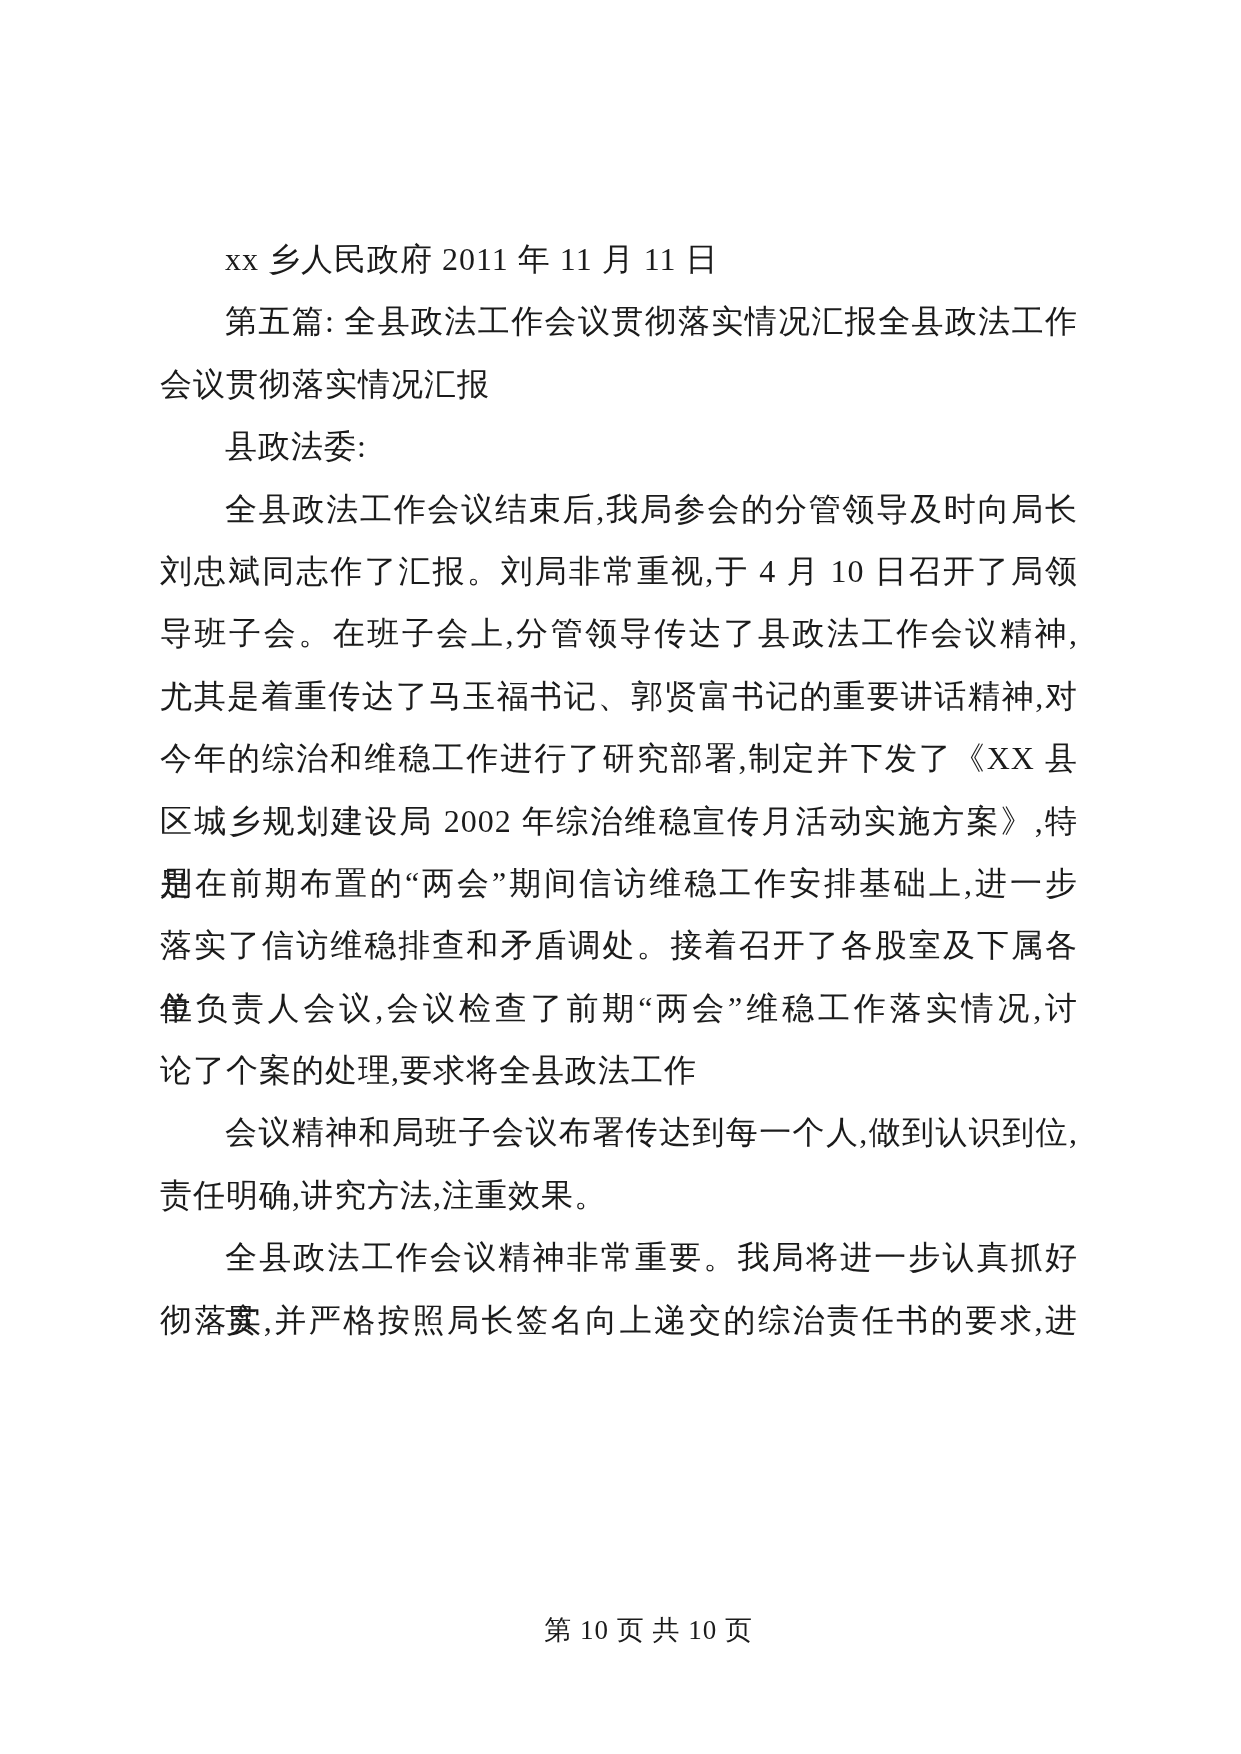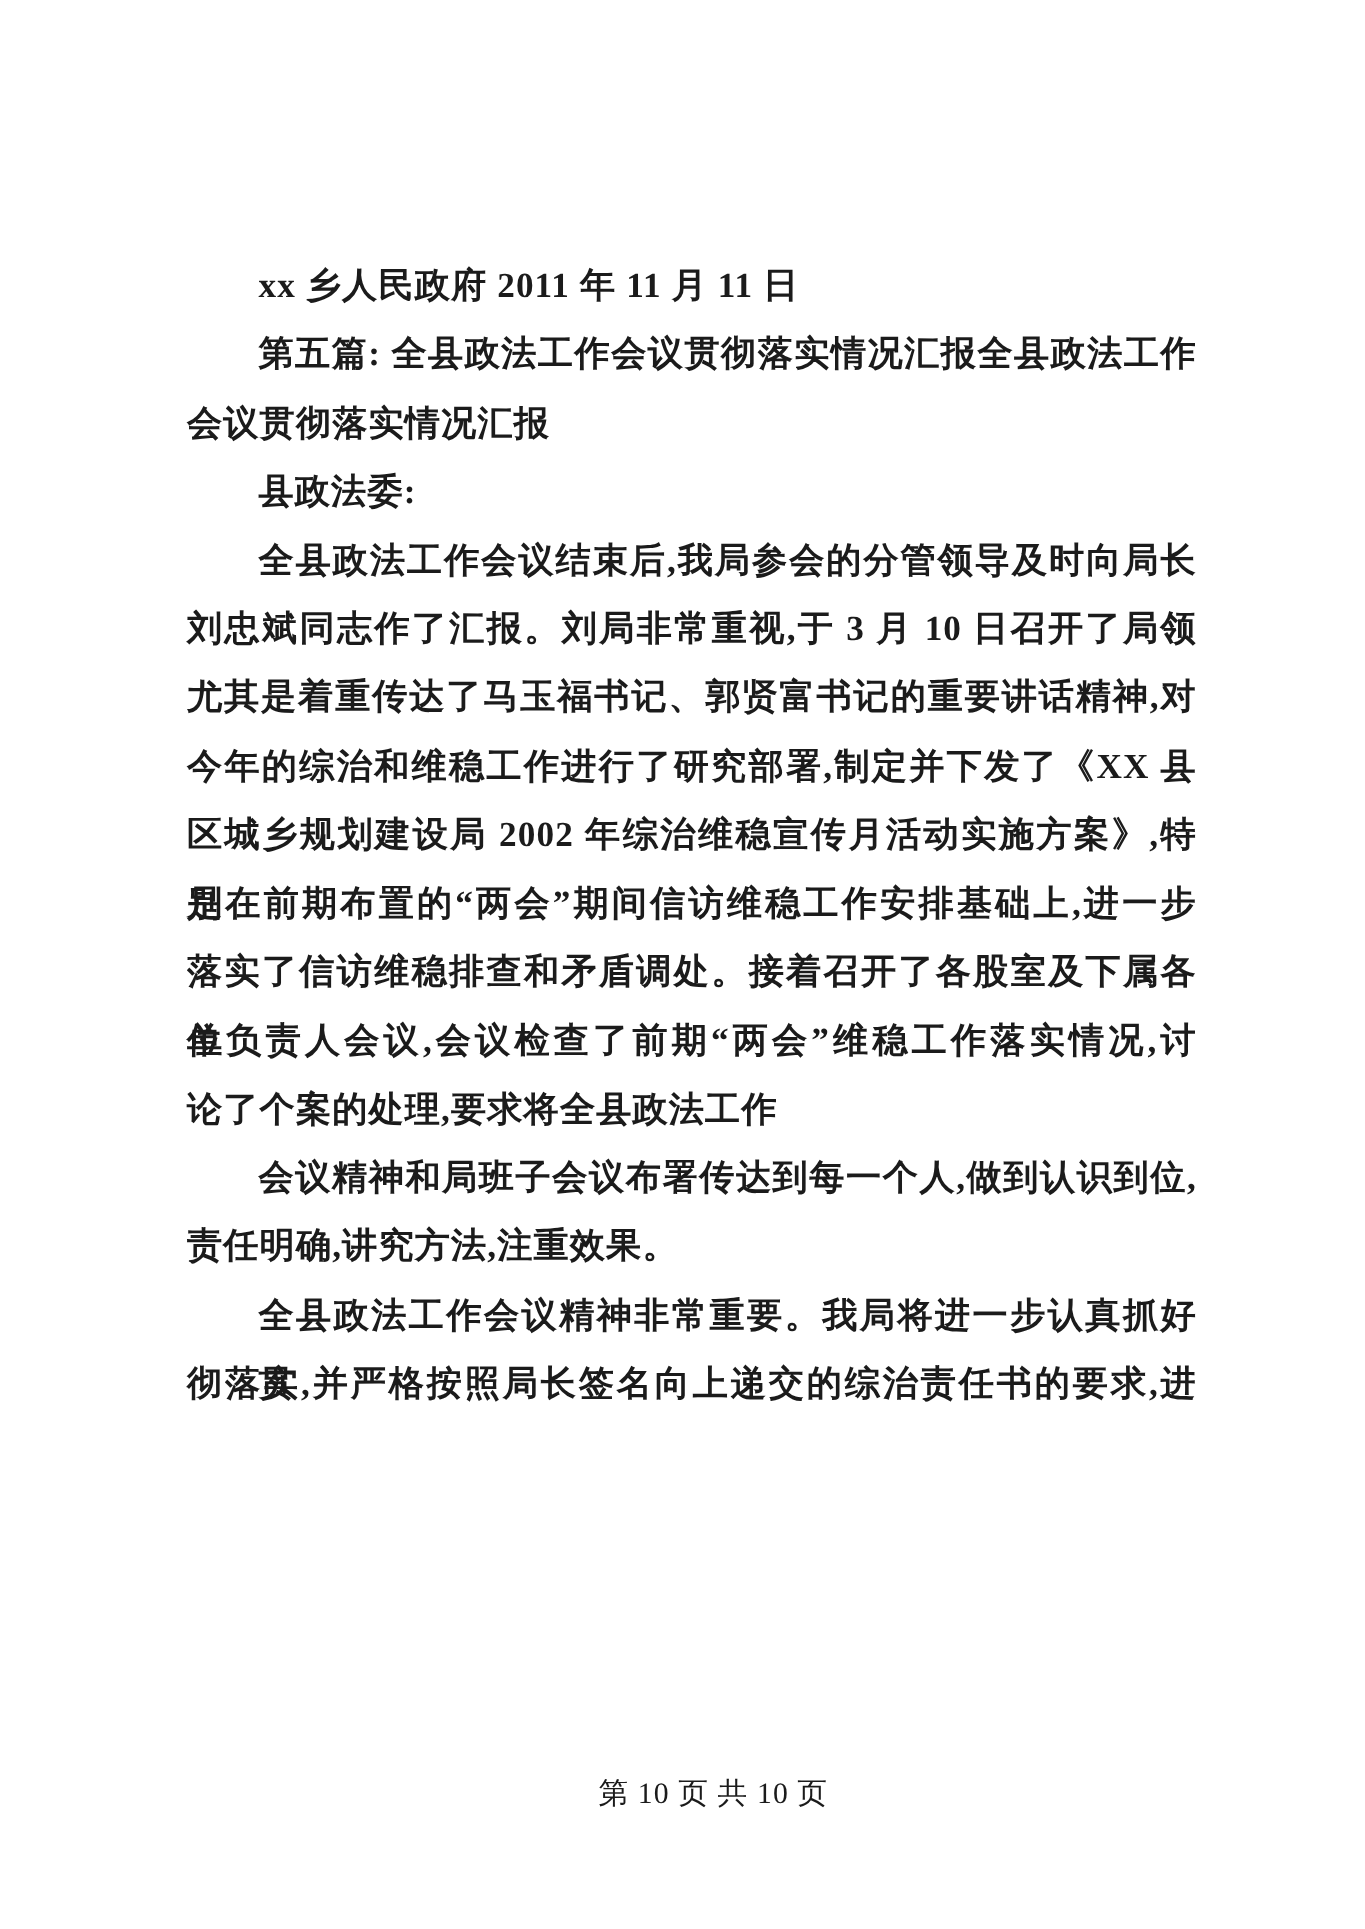--- a/index.html
+++ b/index.html
@@ -17,24 +17,23 @@
   }
   .page {
     position: absolute;
     left: 0; top: 0;
     width: 1241px;
     height: 1754px;
     background: #ffffff;
   }
   .text-block {
     position: absolute;
-    left: 170px;
+    left: 160px;
     top: 228px;
     width: 918px;
-    font-weight: bold;
   }
   .line {
     height: 62.4px;
     line-height: 62.4px;
     font-size: 32px;
     letter-spacing: 1px;
     white-space: nowrap;
     color: #1b1b1b;
   }
   .line.indent {
@@ -61,21 +60,22 @@
 <body>
 
 <div class="page">
 
   <div class="text-block">
     <div class="line indent">xx 乡人民政府 2011 年 11 月 11 日</div>
     <div class="line indent justify">第五篇: 全县政法工作会议贯彻落实情况汇报全县政法工作</div>
     <div class="line">会议贯彻落实情况汇报</div>
     <div class="line indent">县政法委:</div>
     <div class="line indent justify">全县政法工作会议结束后,我局参会的分管领导及时向局长</div>
-    <div class="line justify">刘忠斌同志作了汇报。刘局非常重视,于 3 月 10 日召开了局领</div>
+    <div class="line justify">刘忠斌同志作了汇报。刘局非常重视,于 4 月 10 日召开了局领</div>
+    <div class="line justify">导班子会。在班子会上,分管领导传达了县政法工作会议精神,</div>
     <div class="line justify">尤其是着重传达了马玉福书记、郭贤富书记的重要讲话精神,对</div>
     <div class="line justify">今年的综治和维稳工作进行了研究部署,制定并下发了《XX 县</div>
     <div class="line justify">区城乡规划建设局 2002 年综治维稳宣传月活动实施方案》,特别</div>
     <div class="line justify">是在前期布置的“两会”期间信访维稳工作安排基础上,进一步</div>
     <div class="line justify">落实了信访维稳排查和矛盾调处。接着召开了各股室及下属各单</div>
     <div class="line justify">位负责人会议,会议检查了前期“两会”维稳工作落实情况,讨</div>
     <div class="line">论了个案的处理,要求将全县政法工作</div>
     <div class="line indent justify">会议精神和局班子会议布署传达到每一个人,做到认识到位,</div>
     <div class="line">责任明确,讲究方法,注重效果。</div>
     <div class="line indent justify">全县政法工作会议精神非常重要。我局将进一步认真抓好贯</div>

